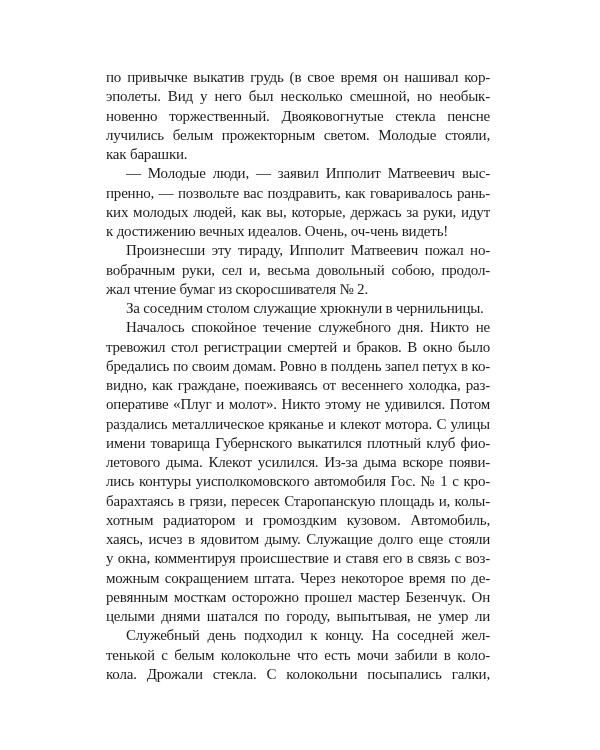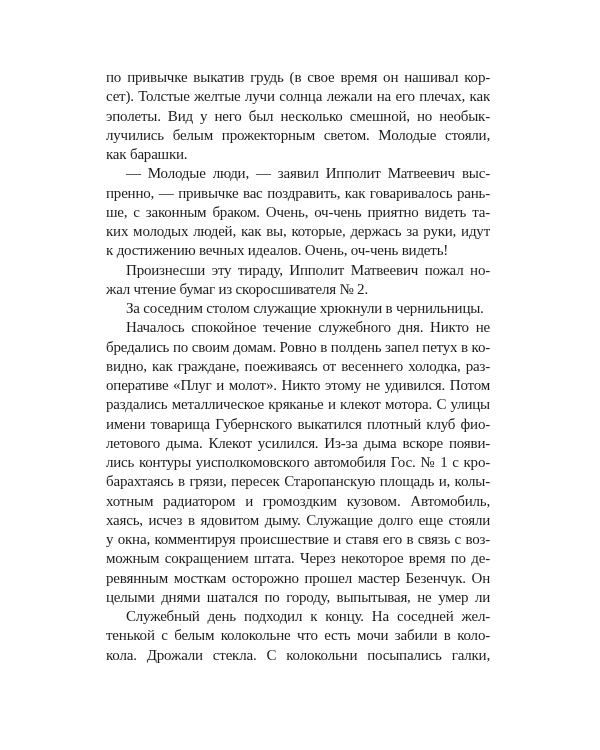--- a/index.html
+++ b/index.html
@@ -45,41 +45,42 @@
     text-indent: 20px;
   }
 </style>
 </head>
 <body style="background: rgb(255, 255, 255);">
 
 <div class="book-page">
   <div class="text-block" style="color: rgb(28, 28, 28);">
       <div class="paragraph">
         <div class="line">по привычке выкатив грудь (в свое время он нашивал кор-</div>
-        <div class="line">сет). Толстые желтые лучи солнца лежали на его плечах, как</div>
         <div class="line">эполеты. Вид у него был несколько смешной, но необык-</div>
+        <div class="line">новенно торжественный. Двояковогнутые стекла пенсне</div>
         <div class="line">лучились белым прожекторным светом. Молодые стояли,</div>
         <div class="line last">как барашки.</div>
       </div>
       <div class="paragraph">
         <div class="line indent">— Молодые люди, — заявил Ипполит Матвеевич выс-</div>
-        <div class="line">пренно, — привычке вас поздравить, как говаривалось рань-</div>
-        <div class="line">ше, с законным браком. Очень, оч-чень приятно видеть та-</div>
+        <div class="line">пренно, — позвольте вас поздравить, как говаривалось рань-</div>
         <div class="line">ких молодых людей, как вы, которые, держась за руки, идут</div>
         <div class="line last">к достижению вечных идеалов. Очень, оч-чень видеть!</div>
       </div>
       <div class="paragraph">
         <div class="line indent">Произнесши эту тираду, Ипполит Матвеевич пожал но-</div>
+        <div class="line">вобрачным руки, сел и, весьма довольный собою, продол-</div>
         <div class="line last">жал чтение бумаг из скоросшивателя № 2.</div>
       </div>
       <div class="paragraph">
         <div class="line indent last">За соседним столом служащие хрюкнули в чернильницы.</div>
       </div>
       <div class="paragraph">
         <div class="line indent">Началось спокойное течение служебного дня. Никто не</div>
+        <div class="line">тревожил стол регистрации смертей и браков. В окно было</div>
         <div class="line">бредались по своим домам. Ровно в полдень запел петух в ко-</div>
         <div class="line">видно, как граждане, поеживаясь от весеннего холодка, раз-</div>
         <div class="line">оперативе «Плуг и молот». Никто этому не удивился. Потом</div>
         <div class="line">раздались металлическое кряканье и клекот мотора. С улицы</div>
         <div class="line">имени товарища Губернского выкатился плотный клуб фио-</div>
         <div class="line">летового дыма. Клекот усилился. Из-за дыма вскоре появи-</div>
         <div class="line">лись контуры уисполкомовского автомобиля Гос. № 1 с кро-</div>
         <div class="line">барахтаясь в грязи, пересек Старопанскую площадь и, колы-</div>
         <div class="line">хотным радиатором и громоздким кузовом. Автомобиль,</div>
         <div class="line">хаясь, исчез в ядовитом дыму. Служащие долго еще стояли</div>

